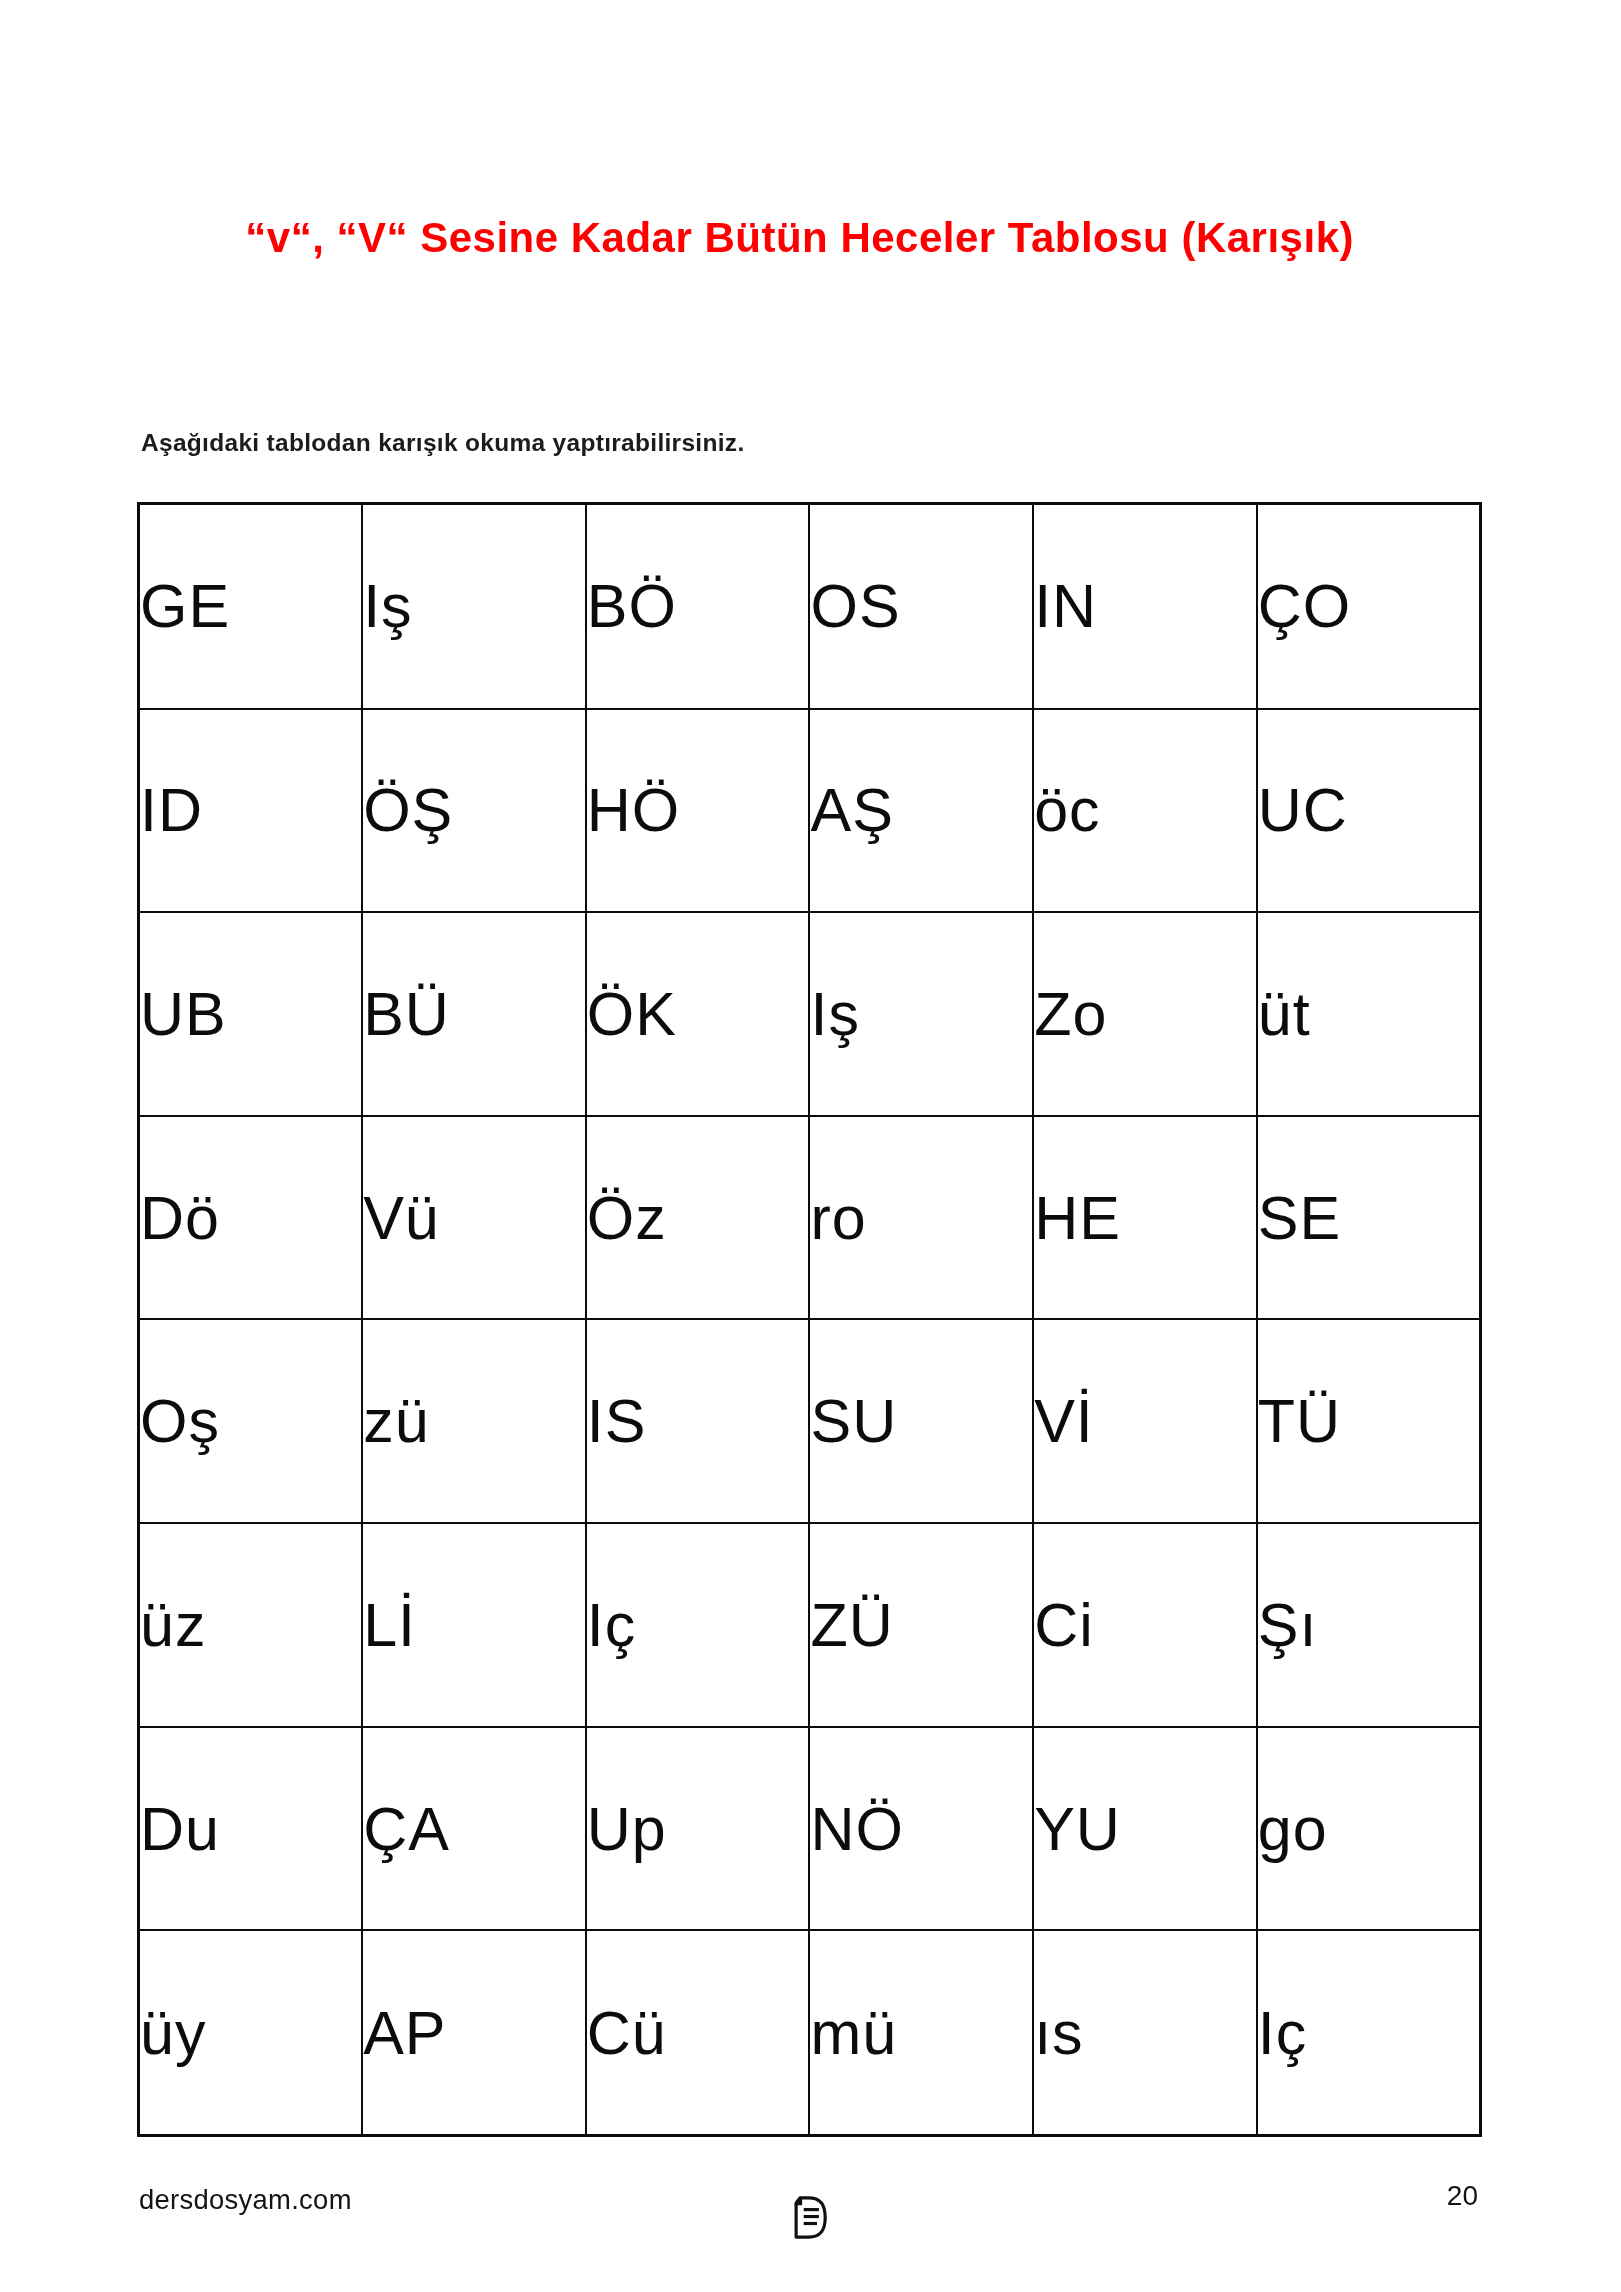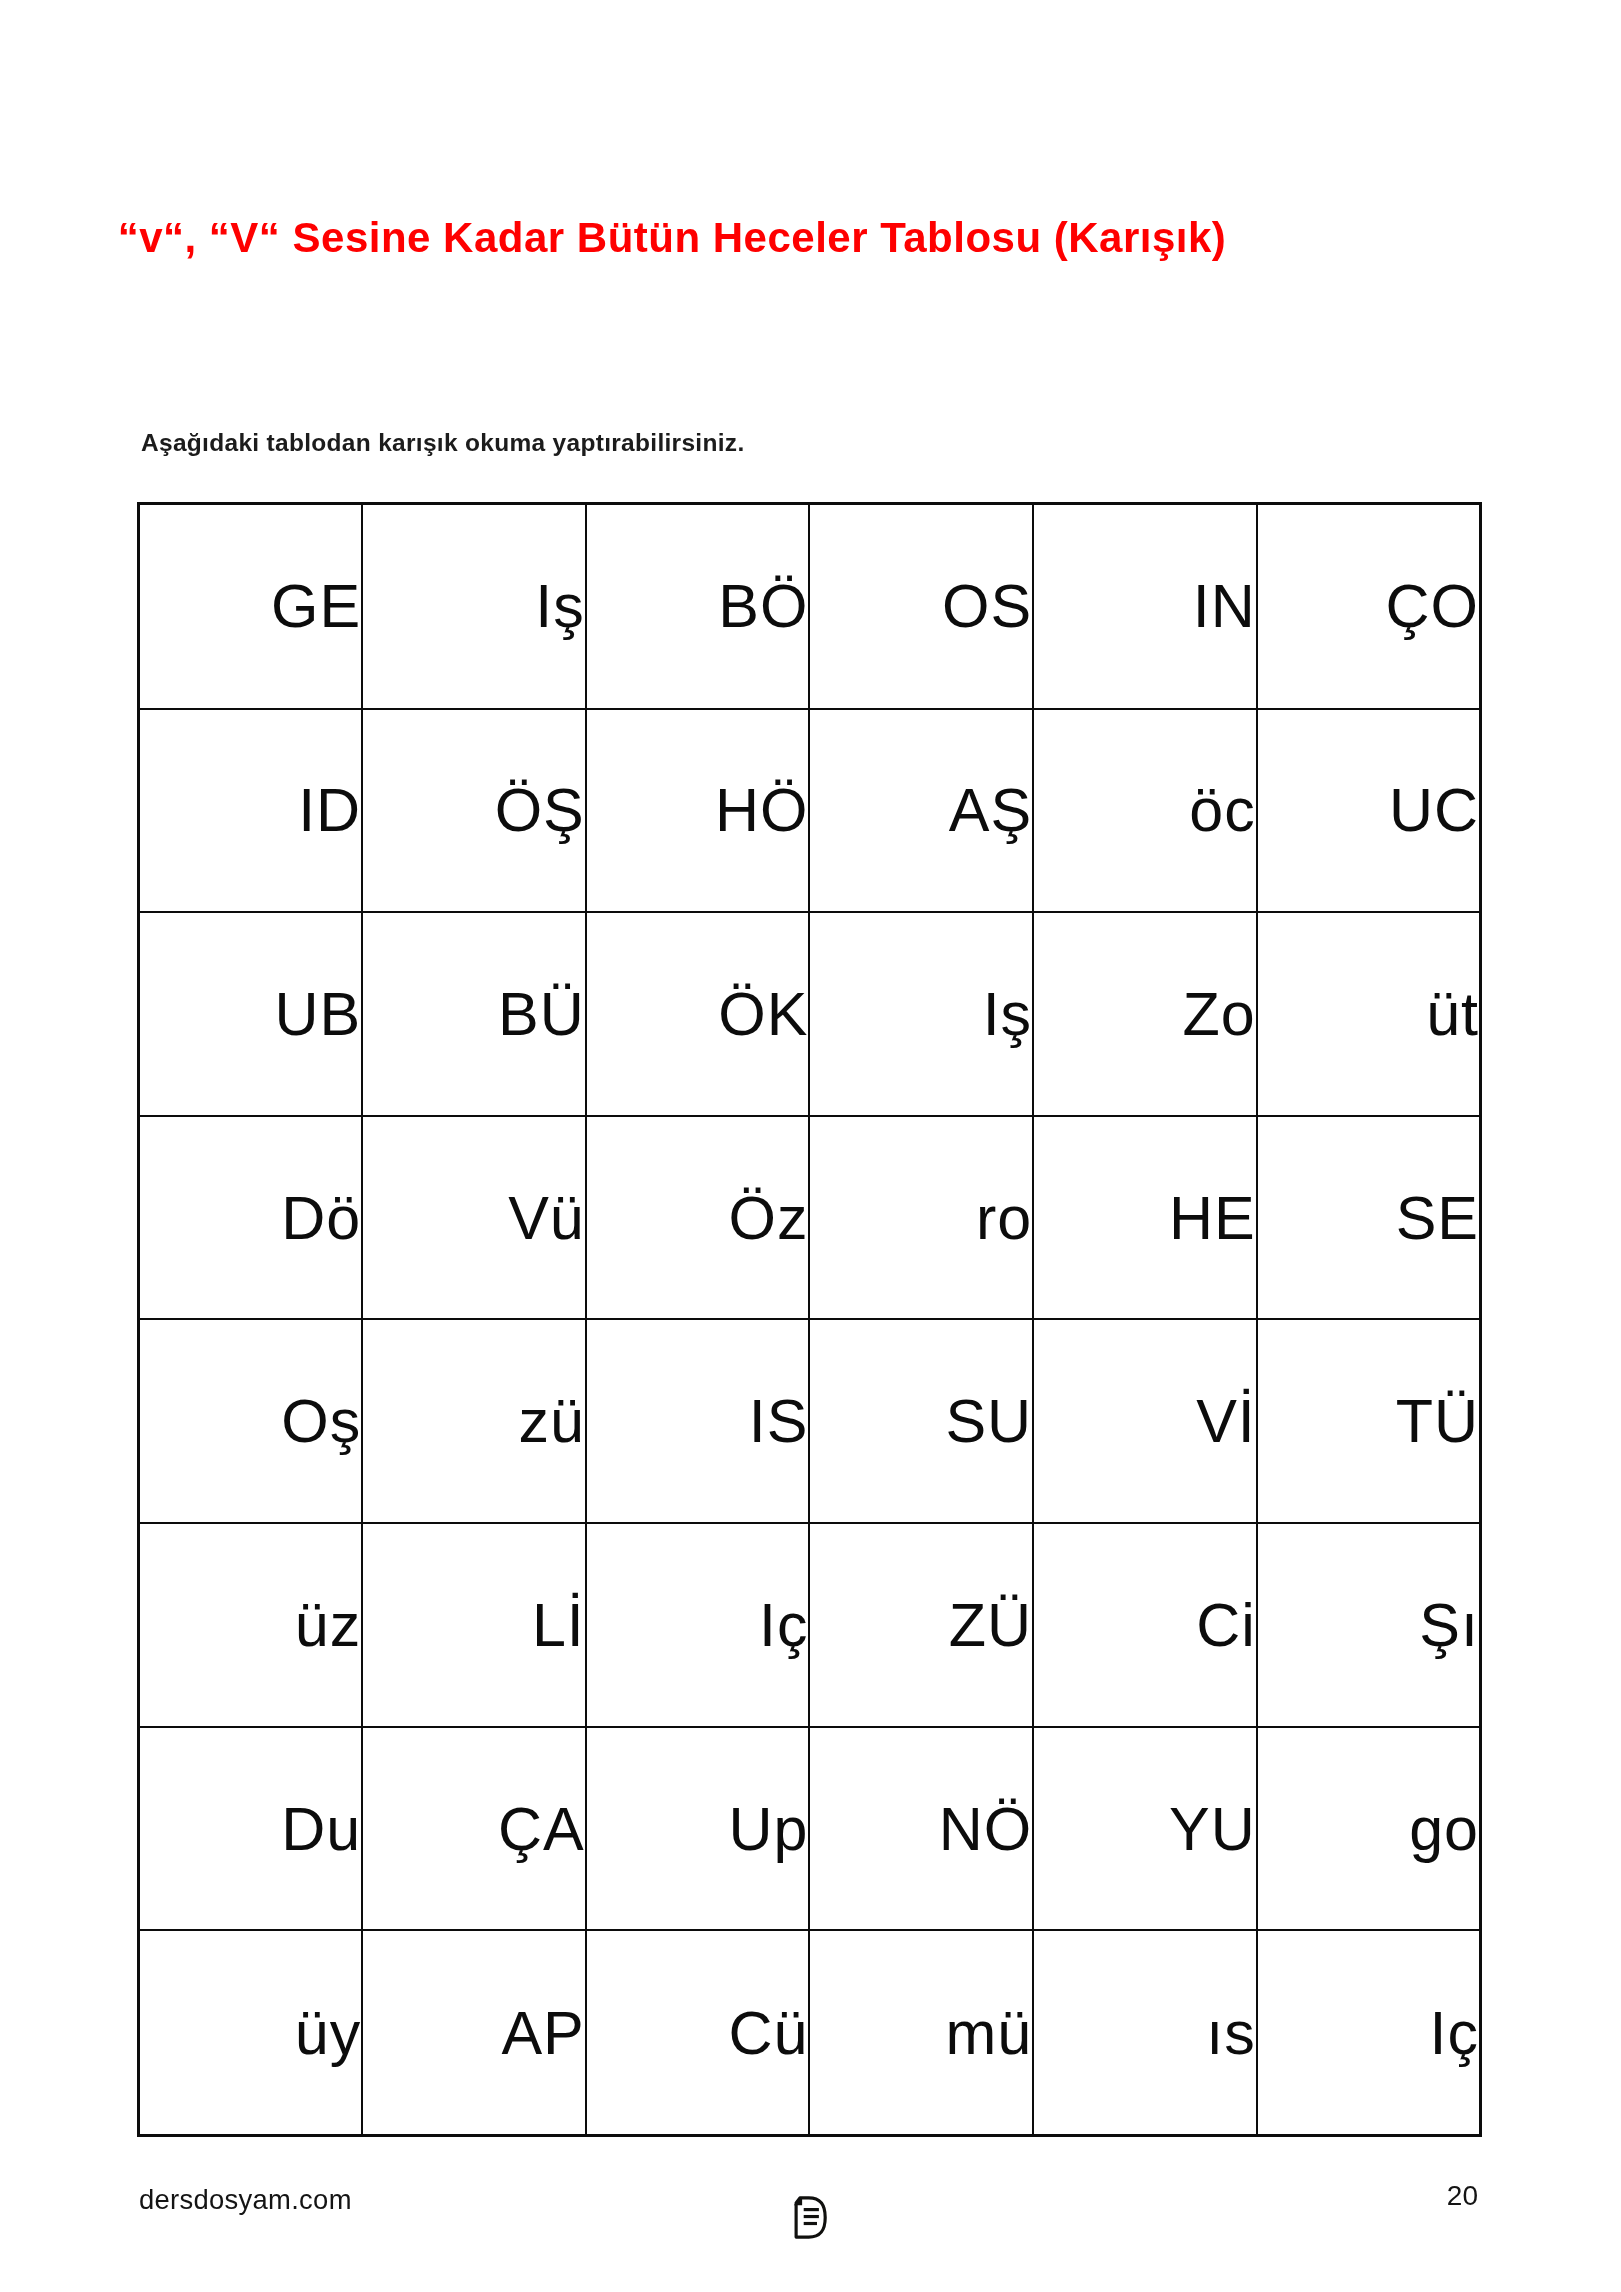--- a/index.html
+++ b/index.html
@@ -6,24 +6,24 @@
   html, body { background: #ffffff; }
   body {
     width: 1621px;
     height: 2293px;
     position: relative;
     font-family: "Liberation Sans", sans-serif;
     color: #111111;
   }
   .page-title {
     position: absolute;
-    left: 0;
+    left: 10px;
     top: 214px;
     width: 1344px;
-    text-align: center;
+    text-align: right;
     font-size: 42px;
     font-weight: 700;
     letter-spacing: 0.5px;
     color: #fe0000;
   }
   .instruction {
     position: absolute;
     left: 141px;
     top: 429px;
     font-size: 24.5px;
@@ -35,21 +35,21 @@
     position: absolute;
     left: 137px;
     top: 502px;
     width: 1345px;
     height: 1635px;
     border-collapse: collapse;
     table-layout: fixed;
   }
   table.syllable-table td {
     border: 2.5px solid #0c0c0c;
-    text-align: right;
+    text-align: left;
     vertical-align: middle;
     font-size: 61px;
     font-weight: 400;
     color: #0c0c0c;
     letter-spacing: 1px;
   }
   table.syllable-table { border: 3.4px solid #0c0c0c; }
   .footer {
     position: absolute;
     left: 0;

